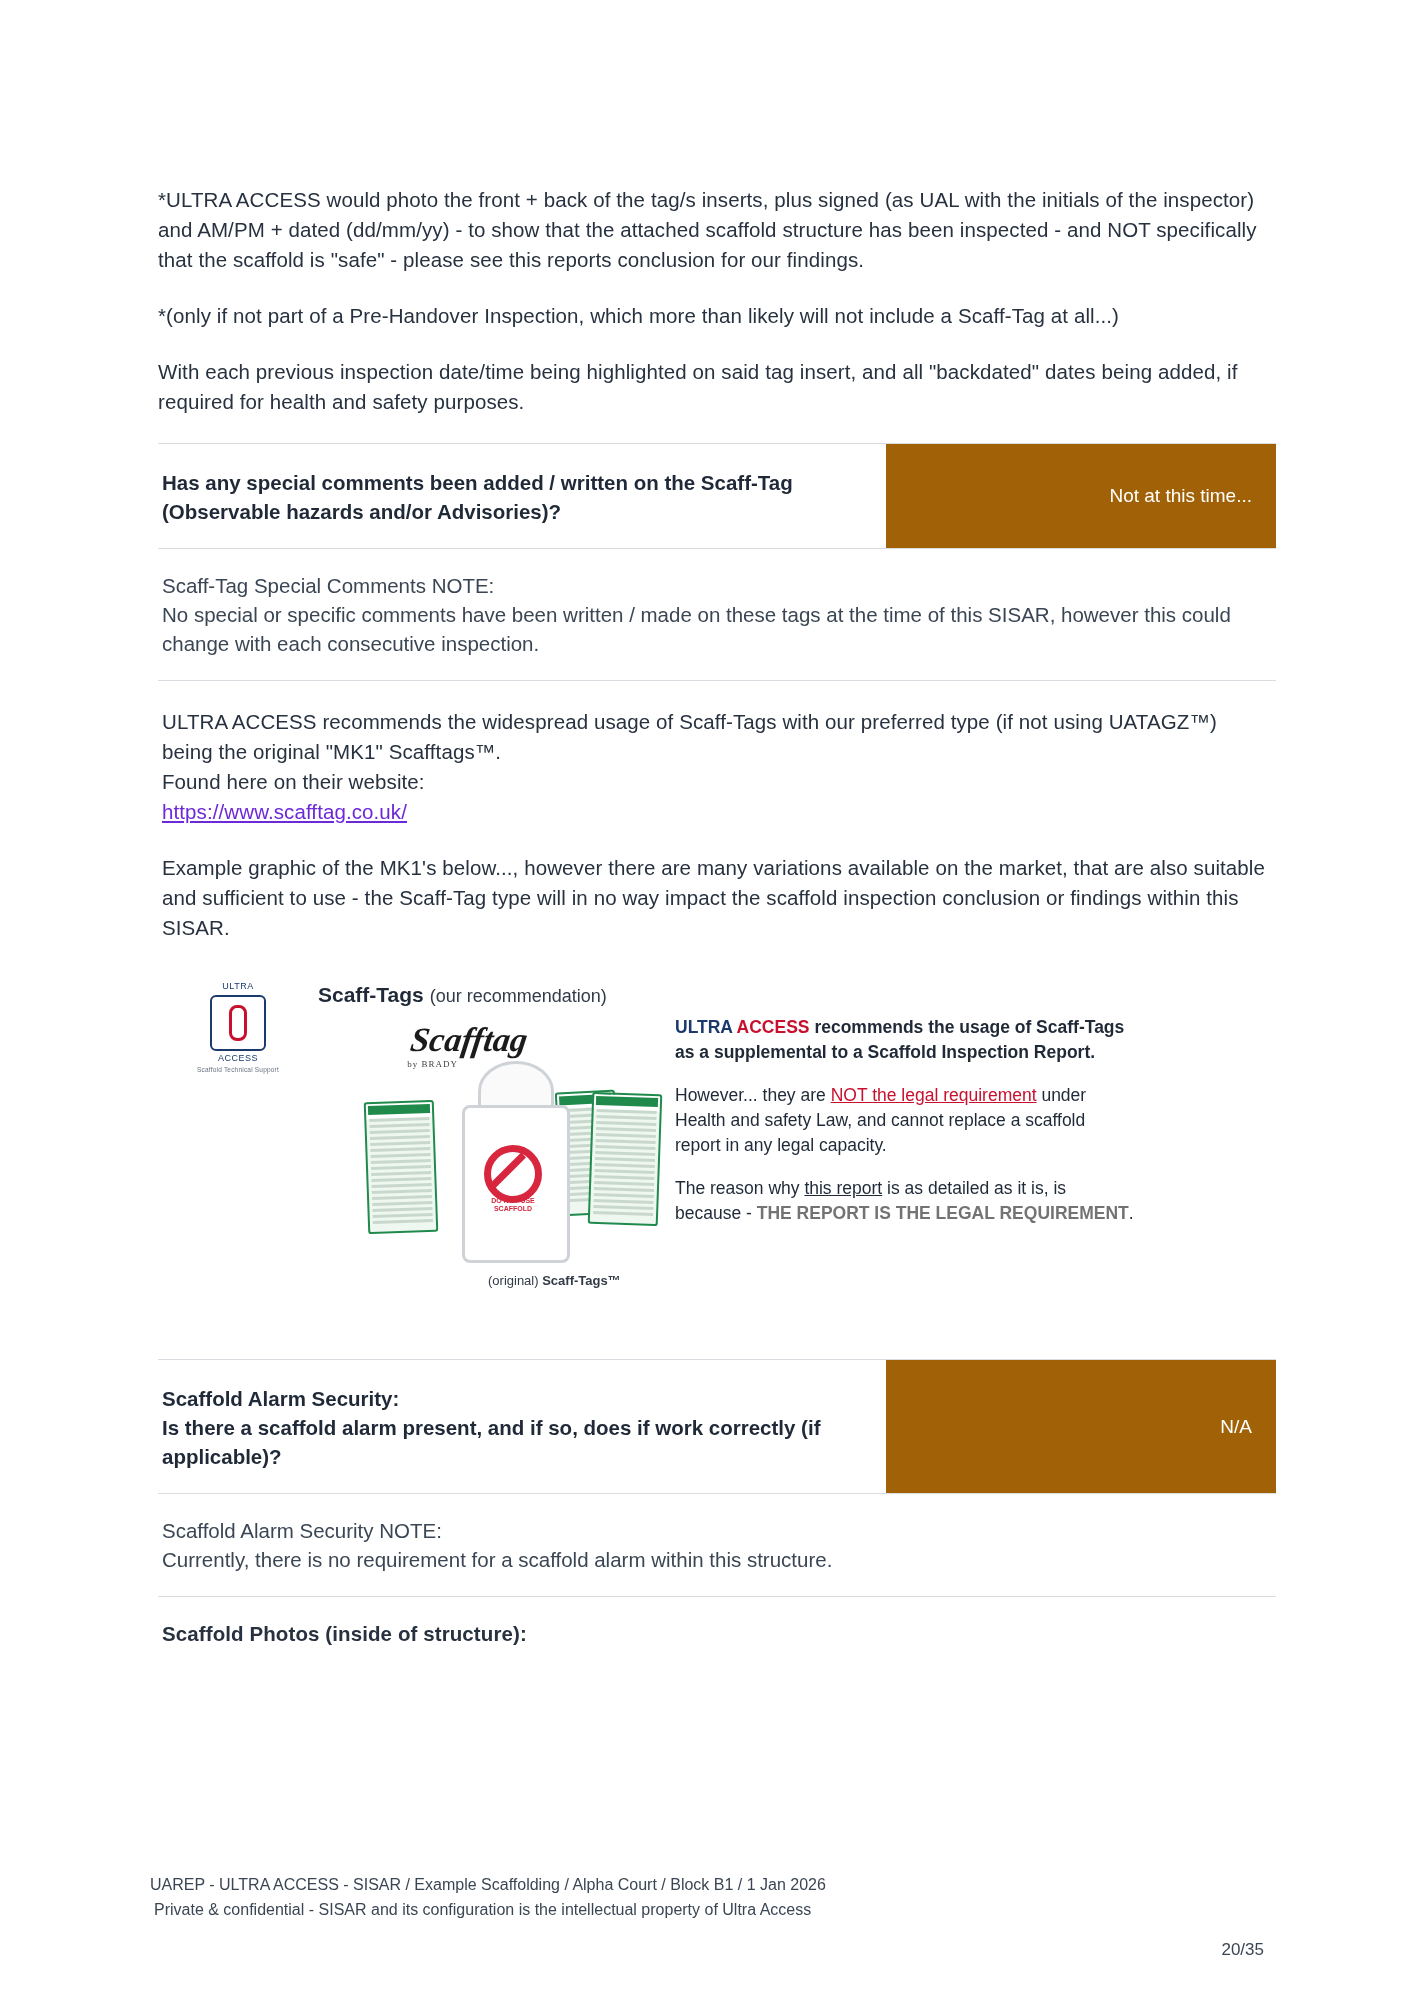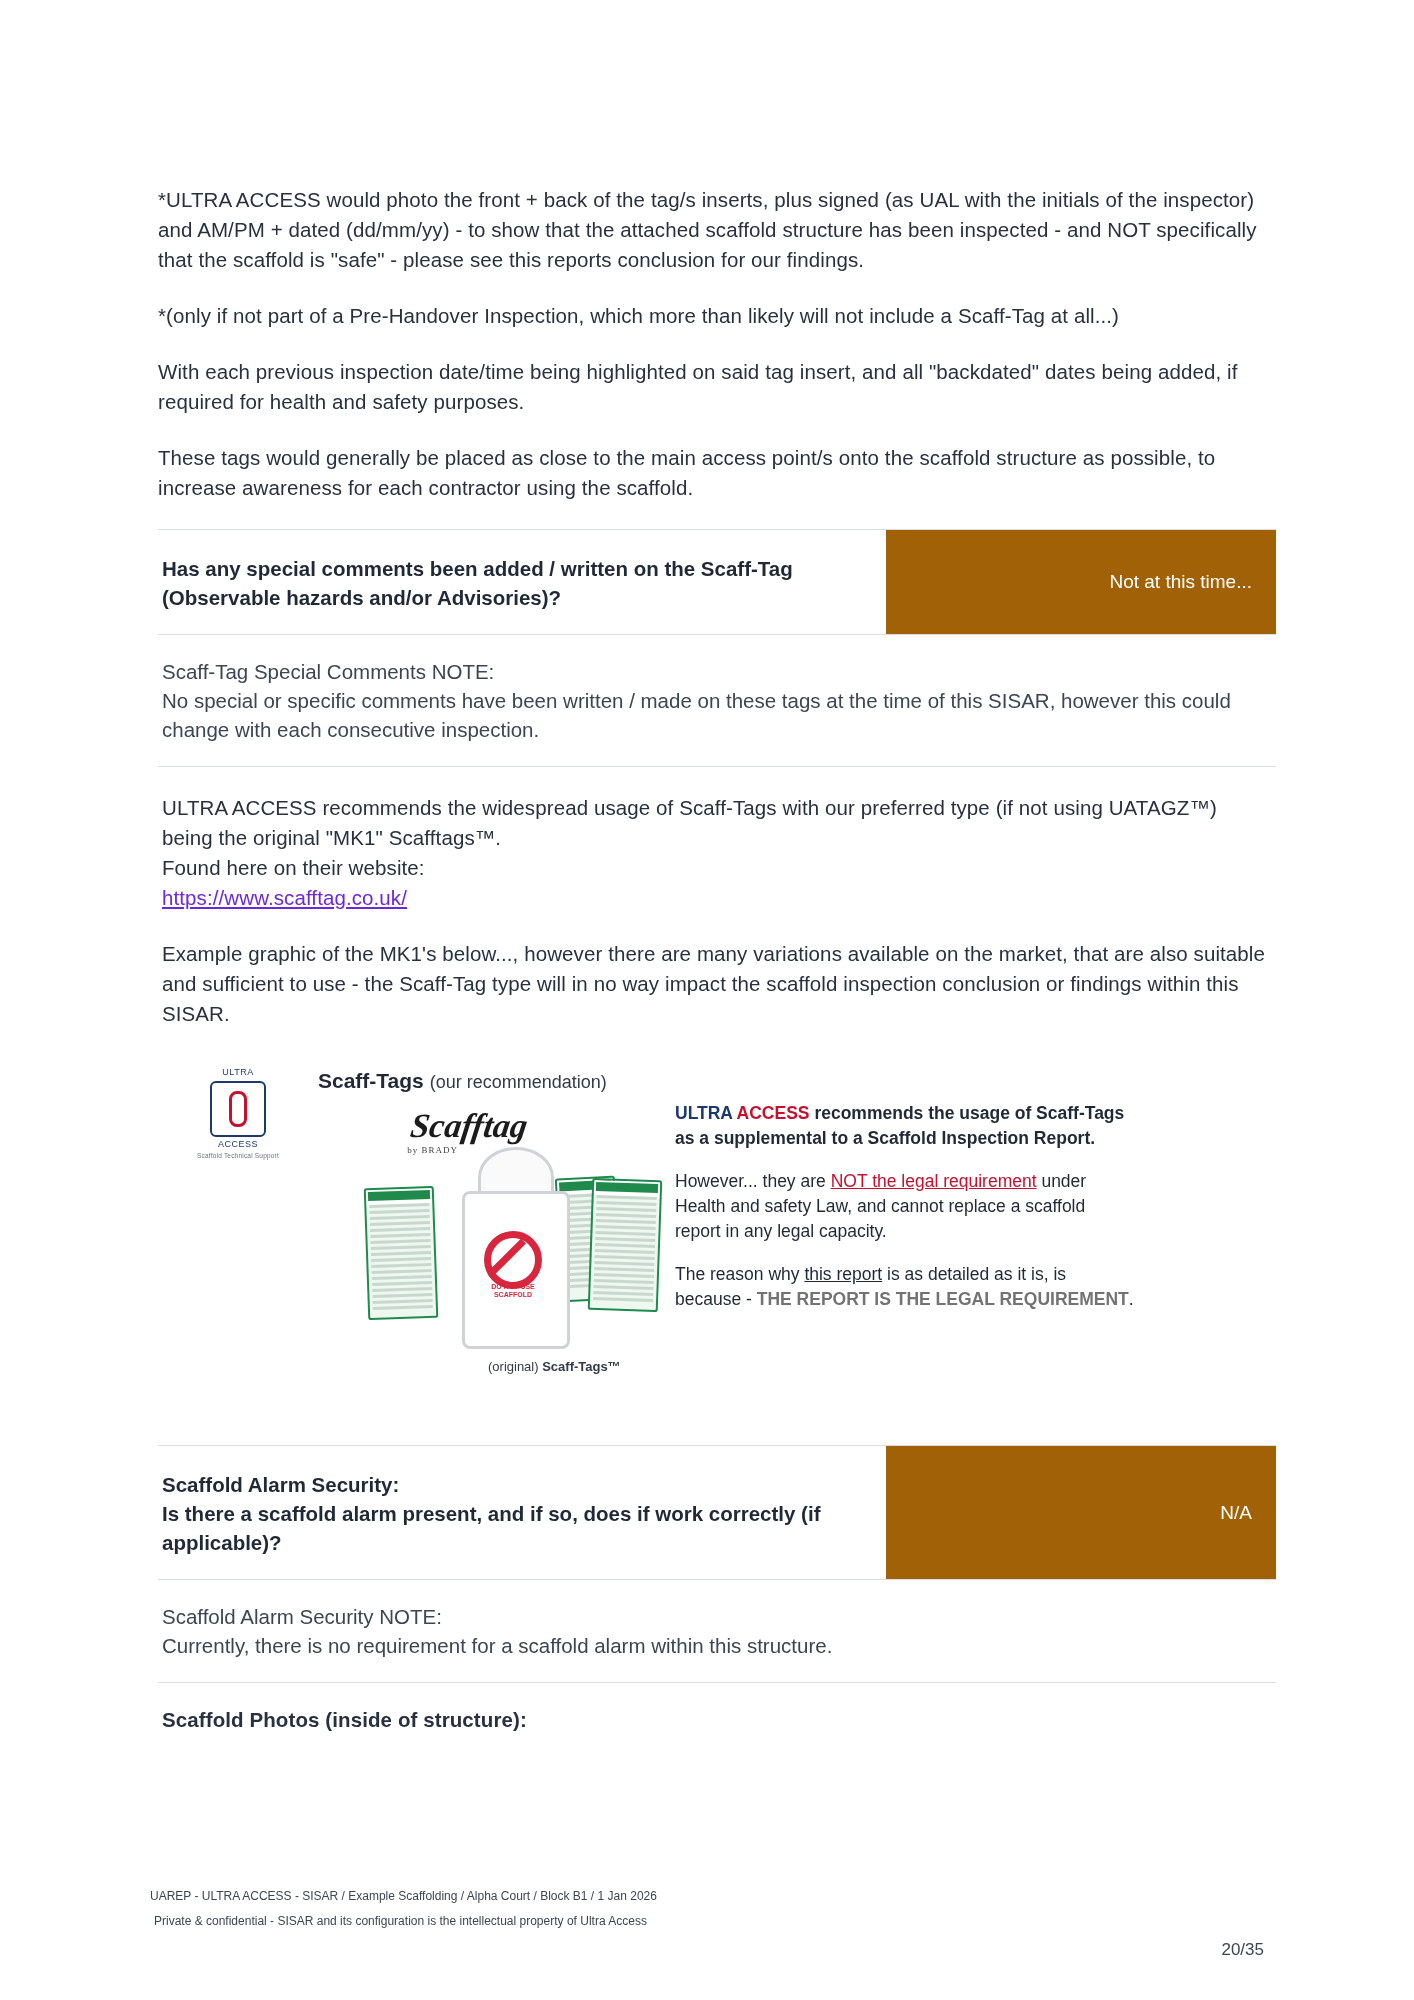--- a/index.html
+++ b/index.html
@@ -275,44 +275,42 @@
   .gright p { margin: 0 0 18px 0; }
   .gright .u-red { color: #c8102e; text-decoration: underline; }
   .gright u { text-decoration: underline; }
   .gright .legal { color: #737373; font-weight: bold; }
 
   .footer {
     position: absolute;
     left: 150px;
     top: 1872px;
     width: 1130px;
-    font-size: 12px;
+    font-size: 16px;
     line-height: 25px;
     color: #3b4654;
-    margin-top: 12px;
   }
   .footer .l2 { padding-left: 4px; }
   .pagenum {
     position: absolute;
     right: 150px;
     top: 1940px;
     font-size: 17px;
     color: #3b4654;
   }
 </style>
 </head>
 <body>
 
 <div class="page">
   <div class="content">
 
     <p class="para">*ULTRA ACCESS would photo the front + back of the tag/s inserts, plus signed (as UAL with the initials of the inspector) and AM/PM + dated (dd/mm/yy) - to show that the attached scaffold structure has been inspected - and NOT specifically that the scaffold is "safe" - please see this reports conclusion for our findings.</p>
     <p class="para">*(only if not part of a Pre-Handover Inspection, which more than likely will not include a Scaff-Tag at all...)</p>
     <p class="para">With each previous inspection date/time being highlighted on said tag insert, and all "backdated" dates being added, if required for health and safety purposes.</p>
-    <p class="para">These tags would generally be placed as close to the main access point/s onto the scaffold structure as possible, to increase awareness for each contractor using the scaffold.</p>
 
     <div class="rule"></div>
 
     <div class="qrow">
       <div class="qtext">Has any special comments been added / written on the Scaff-Tag (Observable hazards and/or Advisories)?</div>
       <div class="answer">Not at this time...</div>
     </div>
 
     <div class="rule"></div>
 

